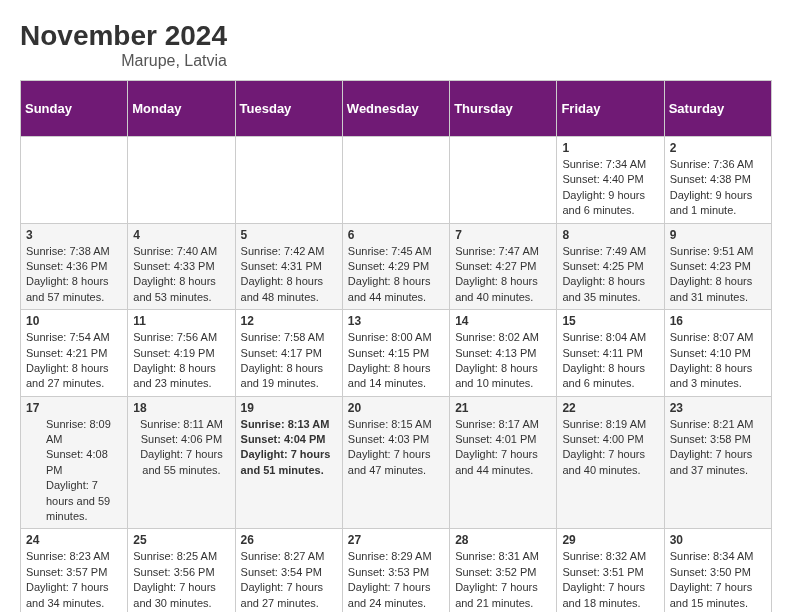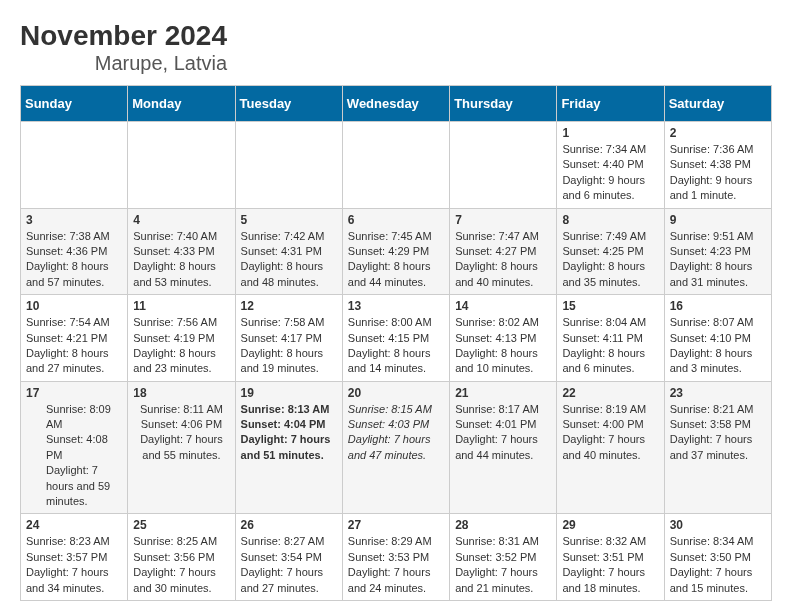--- a/index.html
+++ b/index.html
@@ -36,32 +36,32 @@
     }
     .title-block {
       text-align: right;
     }
     .month-title {
       font-size: 28px;
       font-weight: bold;
       color: #333;
     }
     .location {
-      font-size: 20px;
+      font-size: 16px;
       color: #555;
     }
     .calendar {
       width: 100%;
       border-collapse: collapse;
     }
     .calendar th {
-      background: #0369a1;
+      background: #701a75;
       color: #fff;
       font-size: 13px;
-      padding: 10px 4px;
+      padding: 20px 4px;
       text-align: left;
       border: 1px solid #ccc;
     }
     .calendar td {
       vertical-align: top;
       border: 1px solid #ccc;
       padding: 4px 5px;
       width: calc(100%/7);
       min-height: 80px;
       background: #fff;
@@ -230,21 +230,21 @@
 Daylight: 7 hours and 55 minutes.</div>
         </td>
         <td>
           <span class="day-num">19</span>
           <div class="day-info" style="white-space: pre-line; font-weight: bold;">Sunrise: 8:13 AM
 Sunset: 4:04 PM
 Daylight: 7 hours and 51 minutes.</div>
         </td>
         <td>
           <span class="day-num">20</span>
-          <div class="day-info" style="white-space: pre-line; font-style: italic;">Sunrise: 8:15 AM
+          <div class="day-info" style="white-space: pre-line;">Sunrise: 8:15 AM
 Sunset: 4:03 PM
 Daylight: 7 hours and 47 minutes.</div>
         </td>
         <td>
           <span class="day-num">21</span>
           <div class="day-info" style="white-space: pre-line;">Sunrise: 8:17 AM
 Sunset: 4:01 PM
 Daylight: 7 hours and 44 minutes.</div>
         </td>
         <td>

